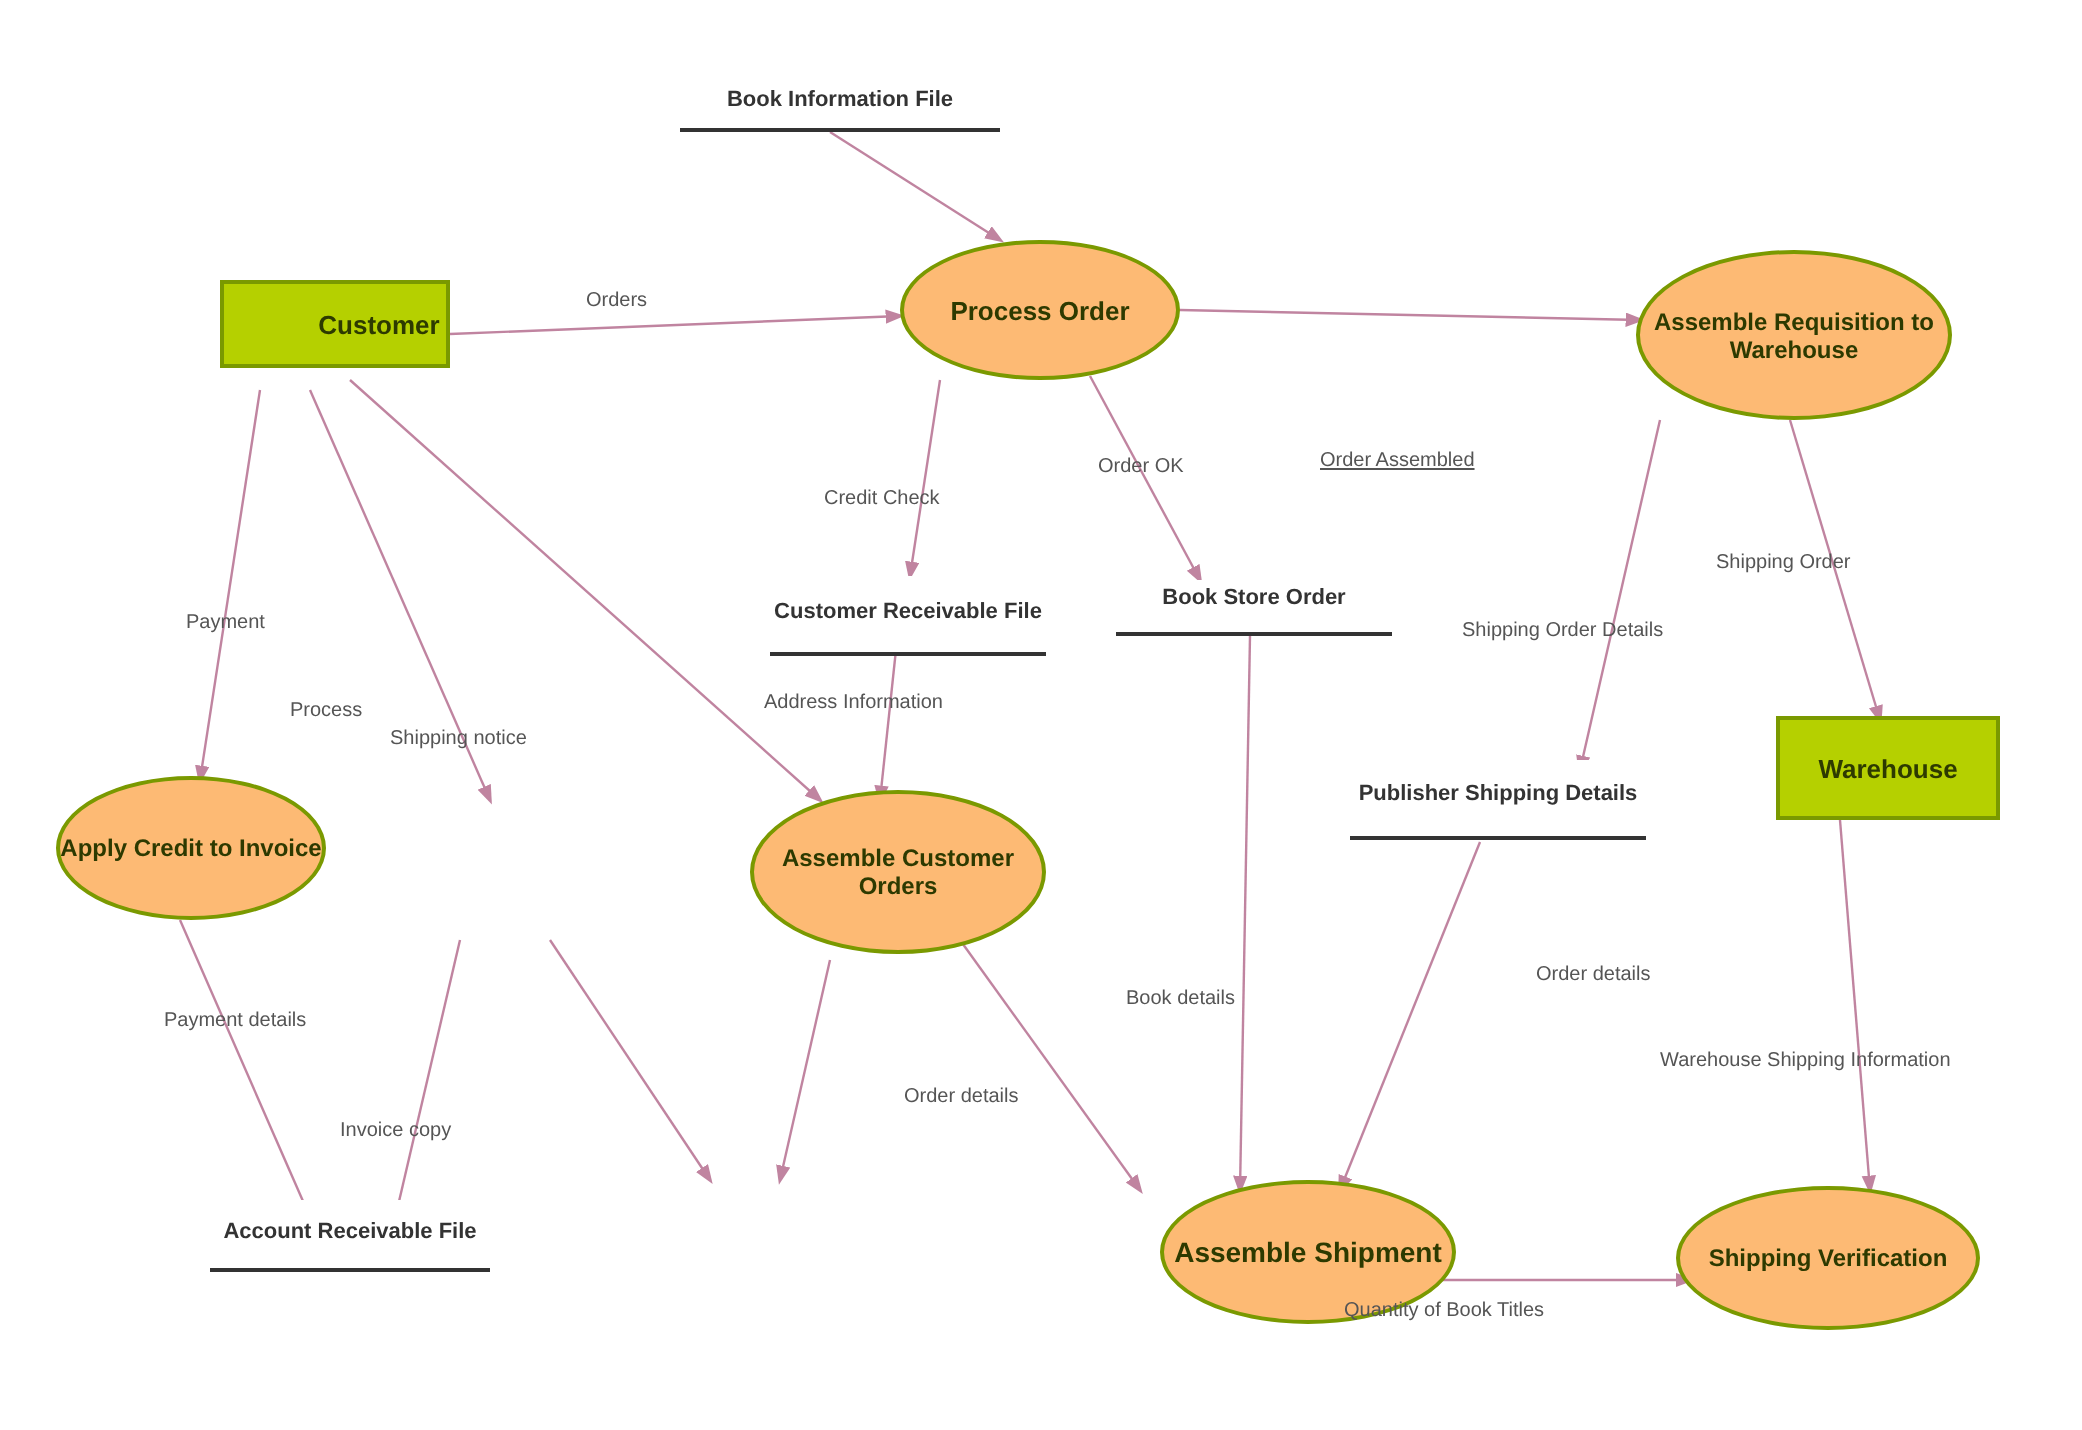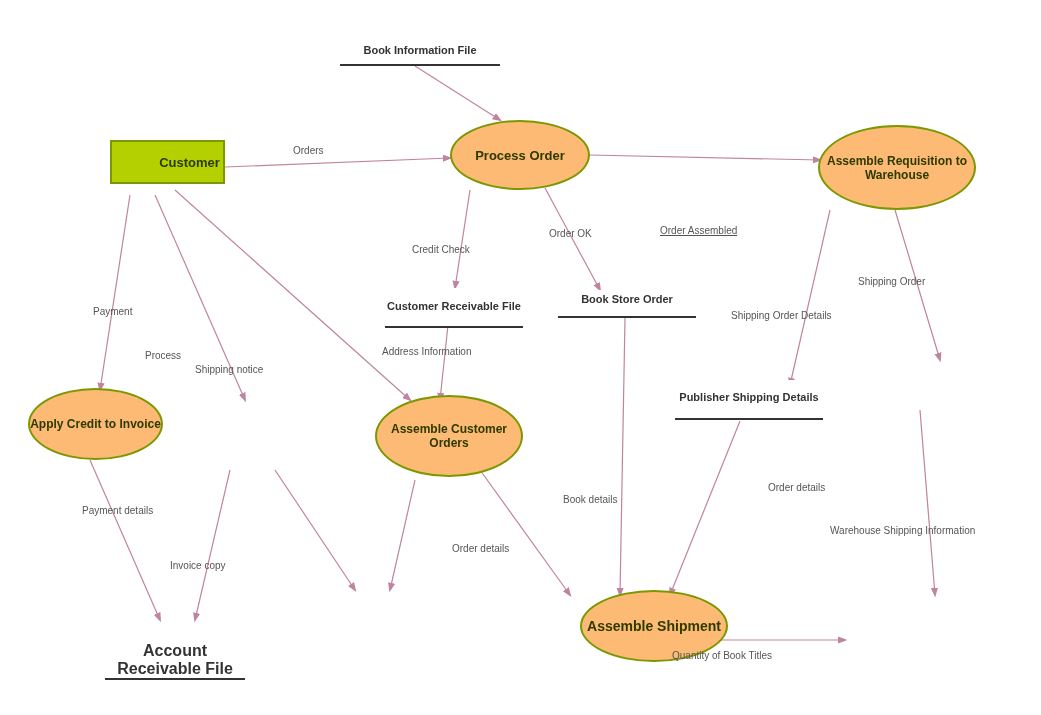--- a/index.html
+++ b/index.html
@@ -142,34 +142,40 @@
 
   <div class="node node-ellipse" style="left:28px; top:388px; width:135px; height:72px; font-size:12px;">
     <span>Apply Credit to Invoice</span>
   </div>
 
 
   <div class="node node-ellipse" style="left:375px; top:395px; width:148px; height:82px; font-size:12px;">
     <span>Assemble Customer Orders</span>
   </div>
 
+  <div class="node node-rect" style="left:888px; top:358px; width:112px; height:52px;">
+    <span>Warehouse</span>
+  </div>
 
   <div class="node node-file" style="left:675px; top:380px; width:148px; height:40px; padding-bottom:4px; font-size:11px;">
     <span>Publisher Shipping Details</span>
   </div>
 
-  <div class="node node-file" style="left:105px; top:644px; width:140px; height:36px; padding-bottom:2px; font-size:16px;">
+  <div class="node node-file" style="left:105px; top:600px; width:140px; height:36px; padding-bottom:2px; font-size:11px;">
     <span>Account Receivable File</span>
   </div>
 
 
   <div class="node node-ellipse" style="left:580px; top:590px; width:148px; height:72px; font-size:14px;">
     <span>Assemble Shipment</span>
   </div>
 
+  <div class="node node-ellipse" style="left:838px; top:593px; width:152px; height:72px; font-size:12px;">
+    <span>Shipping Verification</span>
+  </div>
 
   <span class="edge-label" style="left:293px; top:145px;">Orders</span>
   <span class="edge-label" style="left:412px; top:244px;">Credit Check</span>
   <span class="edge-label" style="left:549px; top:228px;">Order OK</span>
   <span class="edge-label" style="left:660px; top:225px;text-decoration:underline;">Order Assembled</span>
   <span class="edge-label" style="left:382px; top:346px;">Address Information</span>
   <span class="edge-label" style="left:731px; top:310px;">Shipping Order Details</span>
   <span class="edge-label" style="left:858px; top:276px;">Shipping Order</span>
   <span class="edge-label" style="left:93px; top:306px;">Payment</span>
   <span class="edge-label" style="left:145px; top:350px;">Process</span>

